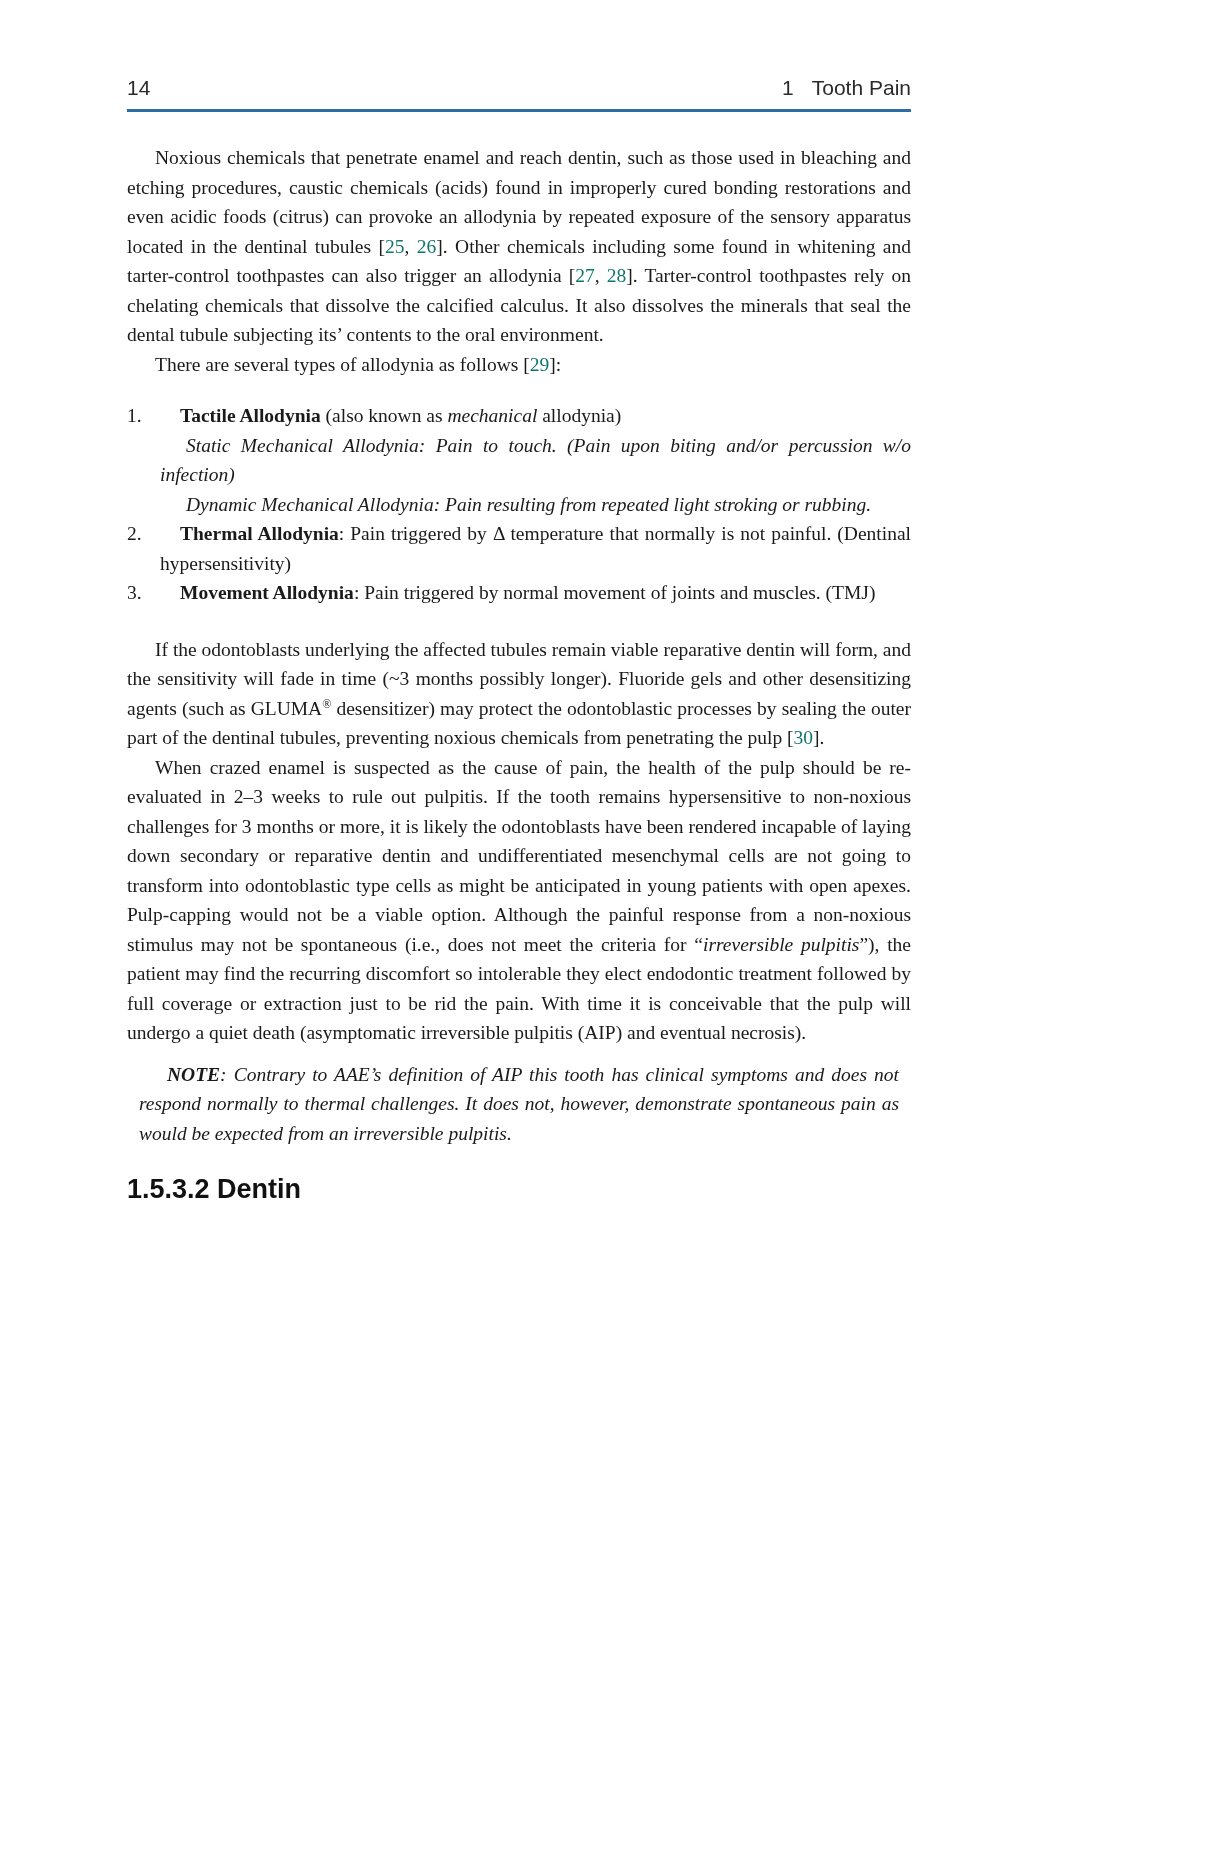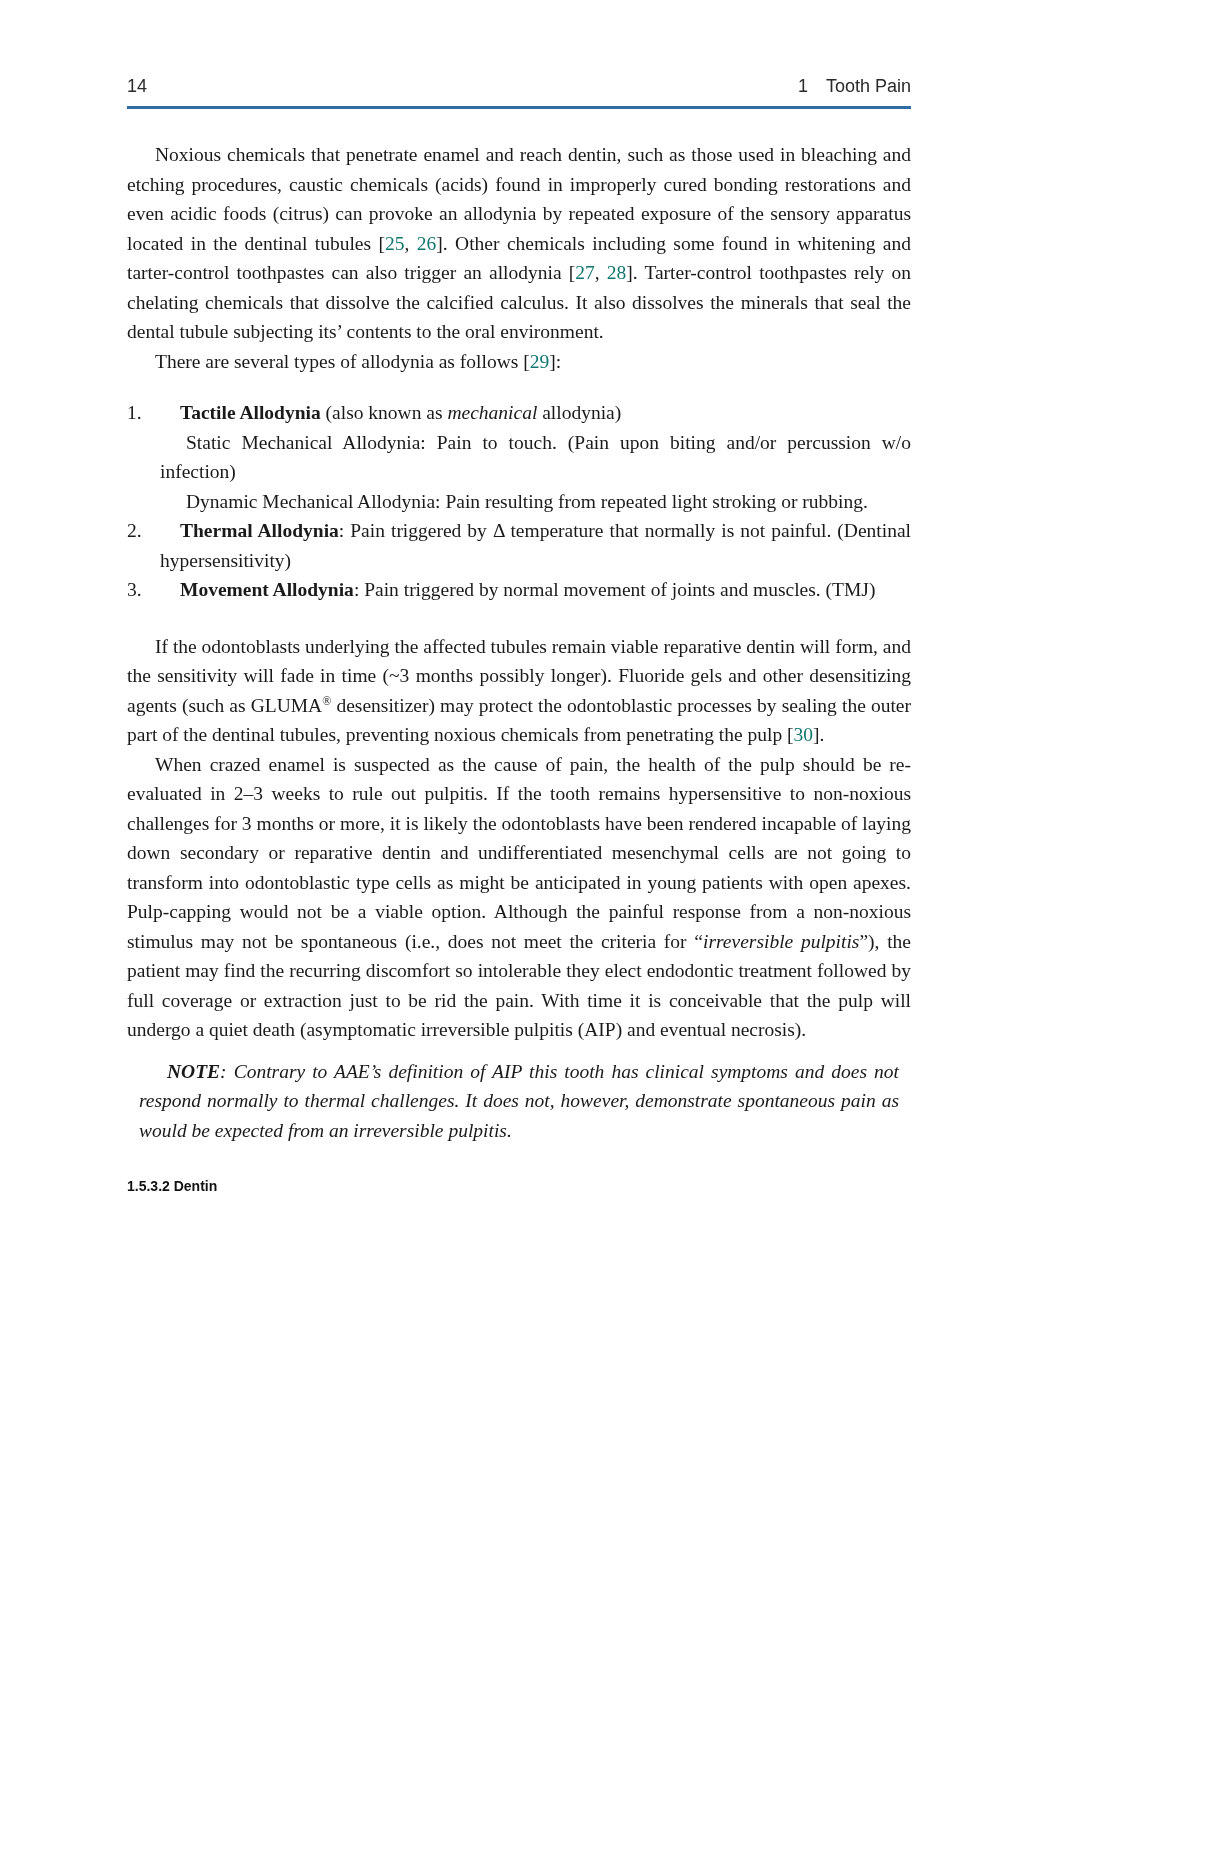--- a/index.html
+++ b/index.html
@@ -20,21 +20,21 @@
     position: absolute;
     left: 127px;
     top: 76px;
     width: 784px;
   }
   .running-head {
     display: flex;
     justify-content: space-between;
     align-items: baseline;
     font-family: "Liberation Sans", sans-serif;
-    font-size: 18px;
+    font-size: 21px;
     color: #2a2a2a;
   }
   .rh-right {
     display: inline-flex;
     gap: 18px;
   }
   .head-rule {
     height: 3px;
     background: #2e6da4;
     margin-top: 9px;
@@ -65,39 +65,40 @@
   }
   .li-num {
     flex: none;
     width: 33px;
   }
   .li-body {
     flex: 1;
     text-align: justify;
   }
   .sub-para {
+    font-style: italic;
     text-indent: 26px;
   }
   .italic { font-style: italic; }
   .bold { font-weight: bold; margin-left: 20px; }
   .bold-italic { font-weight: bold; font-style: italic; }
   .note-para {
     font-style: italic;
     text-indent: 28px;
     margin: 12px;
   }
   .sup {
     font-size: 12px;
     vertical-align: super;
     line-height: 0;
   }
   .section-heading {
     font-family: "Liberation Sans", sans-serif;
     font-weight: bold;
-    font-size: 14px;
+    font-size: 27px;
     margin: 27px 0 5px 0;
     color: #111111;
     text-align: left;
   }
   .para.noindent {
     text-indent: 0;
   }
 </style>
 </head>
 <body>

